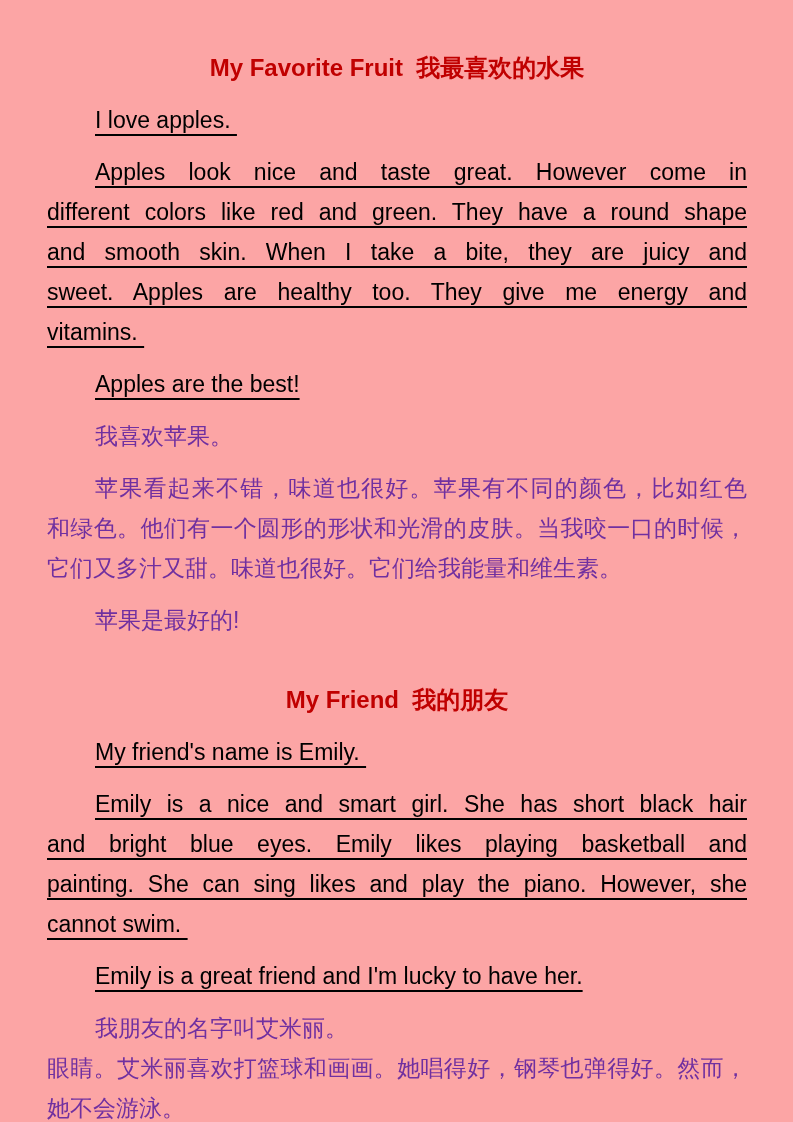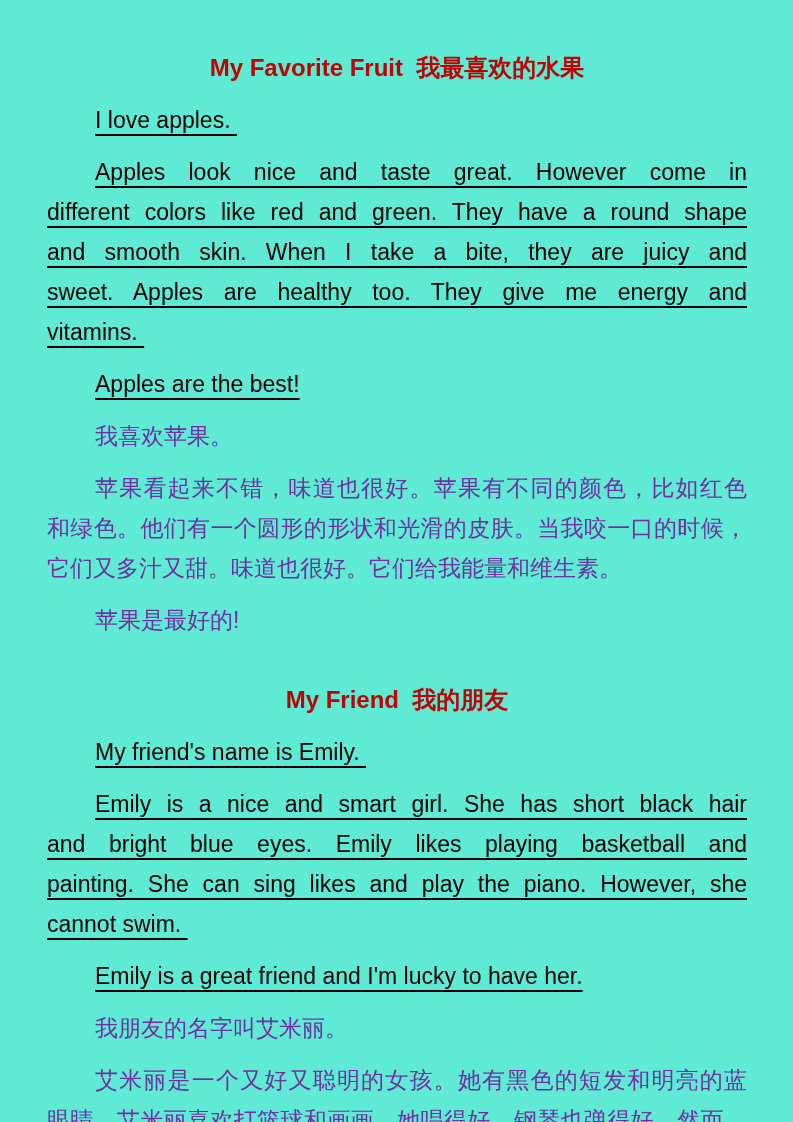--- a/index.html
+++ b/index.html
@@ -11,21 +11,21 @@
     width: 793px;
     height: 1122px;
     overflow: hidden;
     font-family: "Liberation Sans", sans-serif;
   }
   .page {
     box-sizing: border-box;
     width: 793px;
     height: 1122px;
     padding: 48px 46px 0 47px;
-    background: #5eead4;
+    background: #fca5a5;
   }
   .line {
     height: 40px;
     line-height: 40px;
     font-size: 23px;
     white-space: pre-wrap;
     overflow: hidden;
   }
   .title {
     margin: 0;
@@ -86,19 +86,18 @@
   <section>
     <h1 class="line title">My Friend  我的朋友</h1>
     <div class="lines">
         <div class="line en indent">My friend's name is Emily. </div>
         <div class="line en indent justify">Emily is a nice and smart girl. She has short black hair</div>
         <div class="line en justify">and bright blue eyes. Emily likes playing basketball and</div>
         <div class="line en justify">painting. She can sing likes and play the piano. However, she</div>
         <div class="line en">cannot swim. </div>
         <div class="line en indent">Emily is a great friend and I'm lucky to have her.</div>
         <div class="line zh indent">我朋友的名字叫艾米丽。</div>
-        <div class="line zh indent justify">艾米丽是一个又好又聪明的女孩。她有黑色的短发和明亮的蓝</div>
         <div class="line zh justify">眼睛。艾米丽喜欢打篮球和画画。她唱得好，钢琴也弹得好。然而，</div>
         <div class="line zh">她不会游泳。</div>
       </div>
   </section>
 
 </div>
 
 </body></html>

